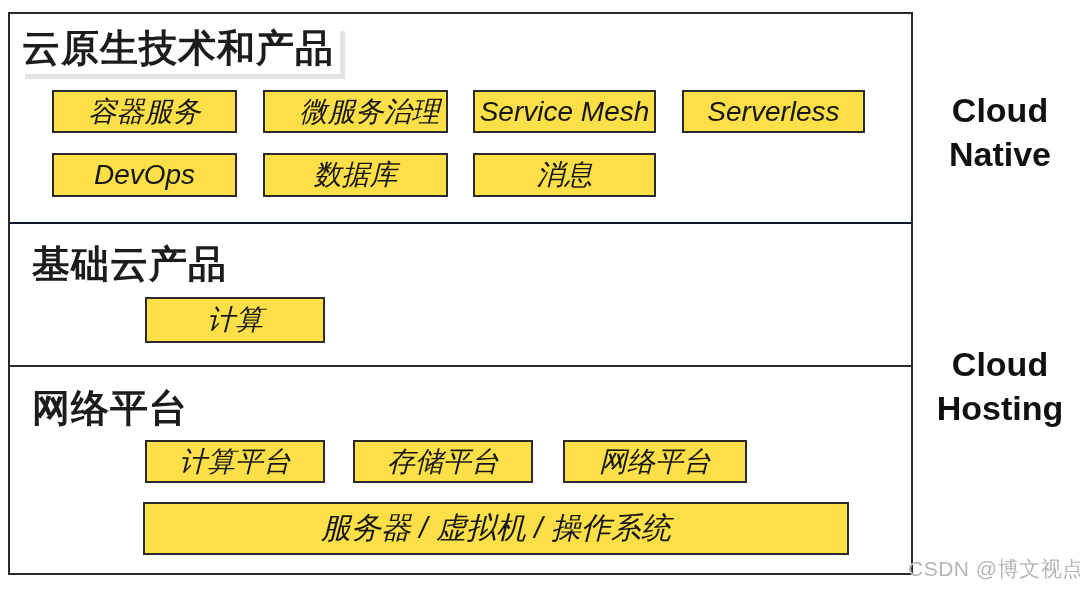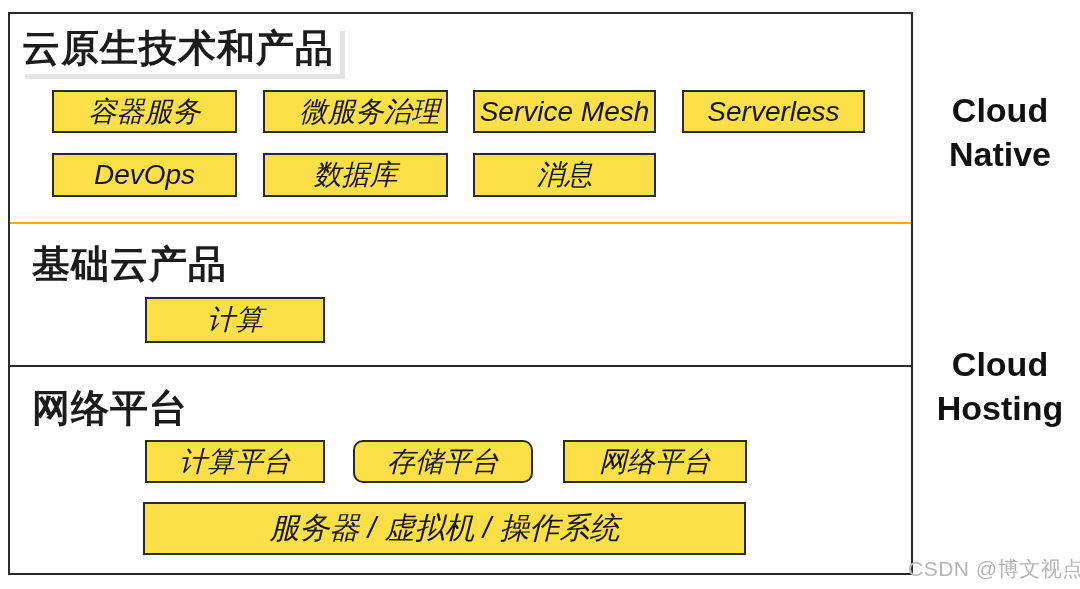--- a/index.html
+++ b/index.html
@@ -7,21 +7,21 @@
   body { font-family: "Liberation Sans", "DejaVu Sans", sans-serif; color: #1f1f1f; position: relative; }
 
   .canvas { position: absolute; left: 0; top: 0; width: 1080px; height: 589px; background: #fff; }
 
   .outer {
     position: absolute; left: 8px; top: 12px; width: 905px; height: 563px;
     border: 2px solid #2a2a2a; background: #fff;
   }
 
   .section { position: absolute; left: 0; width: 100%; }
-  .sec1 { top: 0; height: 210px; border-bottom: 2px solid #eab308; }
+  .sec1 { top: 0; height: 210px; border-bottom: 2px solid #0f172a; }
   .sec2 { top: 210px; height: 143px; border-bottom: 2px solid #2a2a2a; }
   .sec3 { top: 353px; height: 206px; }
 
   .sec-title {
     position: absolute;
     font-size: 38px; font-weight: 700; letter-spacing: 1px;
     color: #1c1c1c; line-height: 1.1; white-space: nowrap;
   }
   .t1 { left: 10px; top: 12px; padding: 2px 6px 4px 2px; box-shadow: 5px 5px 0 #e4e4e4; }
   .t2 { left: 22px; top: 20px; }
@@ -75,24 +75,24 @@
     <div class="section sec2">
       <div class="sec-title t2">基础云产品</div>
 
       <div class="box" style="left:135px; top:73px; width:180px; height:46px;">计算</div>
     </div>
 
     <div class="section sec3">
       <div class="sec-title t3">网络平台</div>
 
       <div class="box" style="left:135px; top:73px; width:180px; height:43px;">计算平台</div>
-      <div class="box" style="left:343px; top:73px; width:180px; height:43px;border-radius:10px;">存储平台</div>
+      <div class="box" style="left:343px; top:73px; width:180px; height:43px;">存储平台</div>
       <div class="box" style="left:553px; top:73px; width:184px; height:43px;">网络平台</div>
 
-      <div class="box wide" style="left:133px; top:135px; width:603px; height:53px;">服务器 / 虚拟机 / 操作系统</div>
+      <div class="box wide" style="left:133px; top:135px; width:706px; height:53px;">服务器 / 虚拟机 / 操作系统</div>
     </div>
 
   </div>
 
   <div class="side-label side-native">Cloud Native</div>
   <div class="side-label side-hosting">Cloud Hosting</div>
 
   <div class="watermark">CSDN @博文视点</div>
 
 </div>

